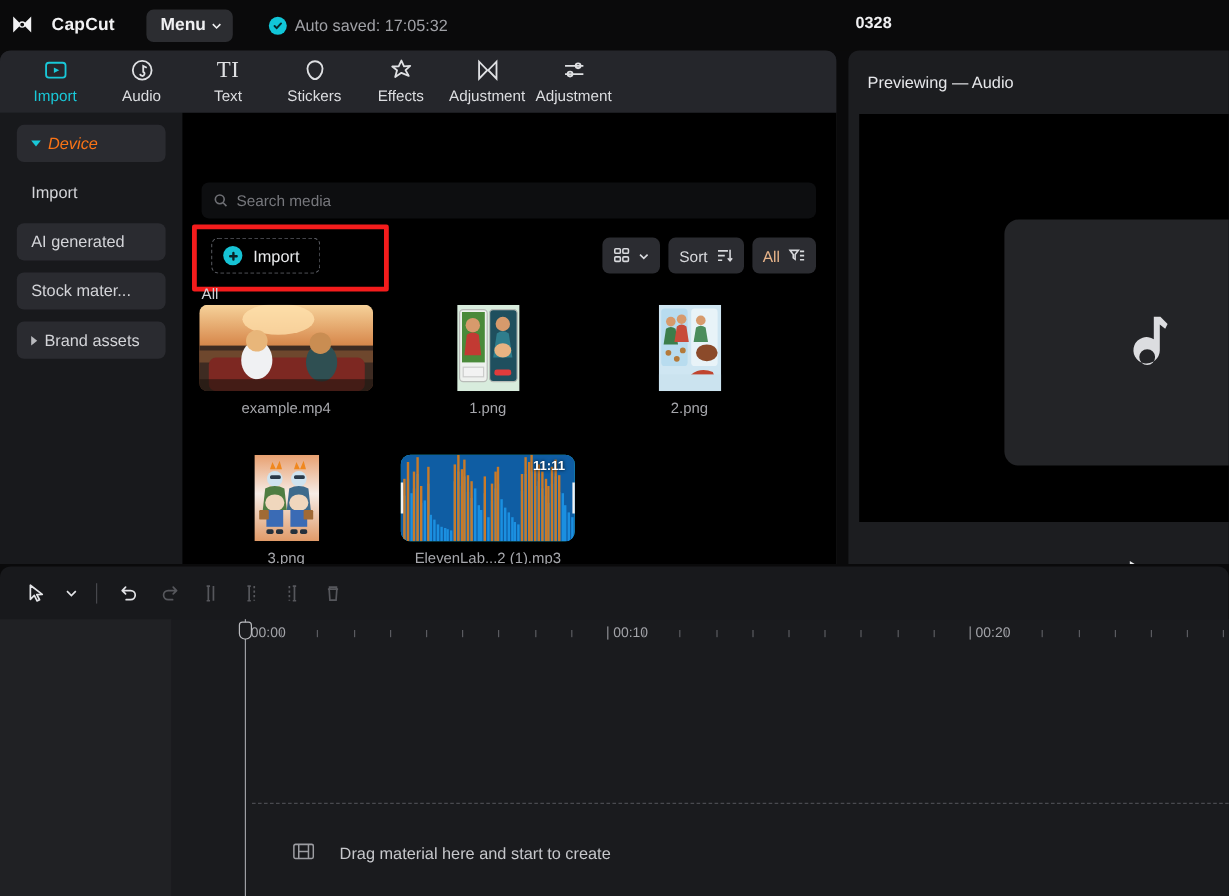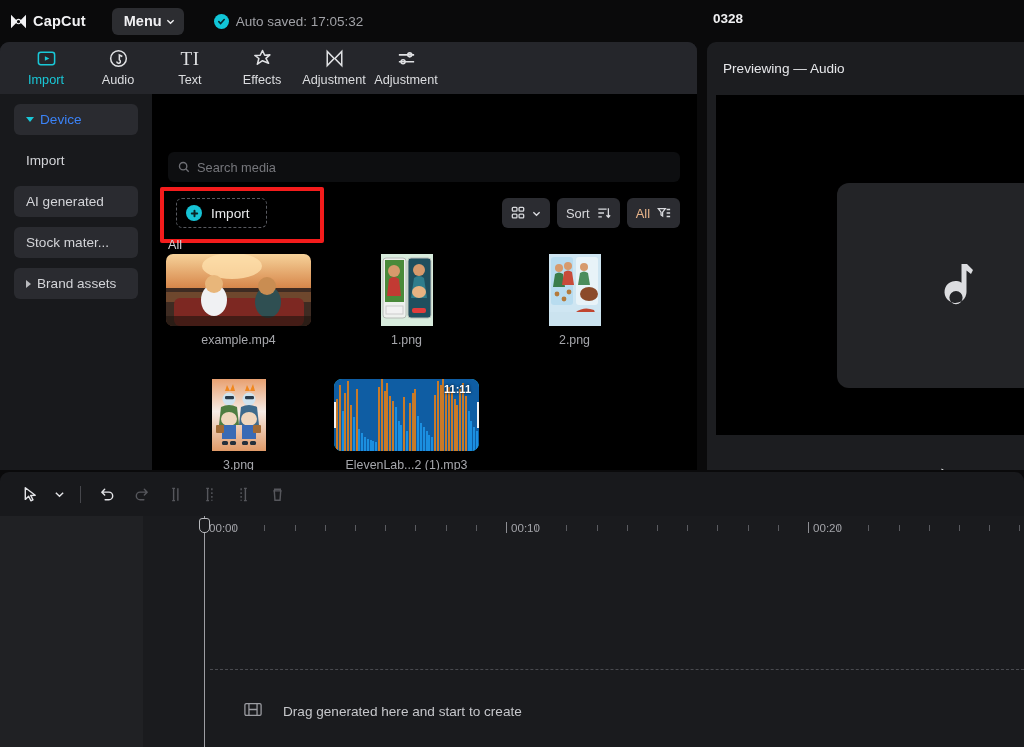--- a/index.html
+++ b/index.html
@@ -10,21 +10,21 @@
     overflow: hidden;
     color: #e8e8ea;
   }
   .app { position: relative; width: 1024px; height: 747px; background: #0a0a0b; }
 
   
   .titlebar {
     position: absolute; left: 0; top: 0; width: 1024px; height: 42px;
     background: #0a0a0b; display: flex; align-items: center;
   }
-  .logo-wrap { display: flex; align-items: flex-end; gap: 6px; margin-left: 10px; }
+  .logo-wrap { display: flex; align-items: flex-start; gap: 16px; margin-left: 10px; }
   .logo-mark { width: 17px; height: 15px; display: block; }
   .logo-text { font-size: 14.5px; font-weight: 700; color: #f2f2f4; letter-spacing: .2px; }
   .menu-btn {
     margin-left: 26px; height: 27px; padding: 0 9px 0 12px;
     background: #2c2d31; border-radius: 6px;
     display: flex; align-items: center; gap: 4px;
     font-size: 14.5px; font-weight: 700; color: #f0f0f2; cursor: pointer;
   }
   .caret-dn { width: 9px; height: 9px; }
   .autosave { margin-left: 30px; display: flex; align-items: center; gap: 7px; }
@@ -63,21 +63,21 @@
   .sidebar {
     position: absolute; left: 0; top: 52px; width: 152px; height: 376px;
     background: #18191c; padding: 10px 0 0 0;
   }
   .side-item {
     margin: 0 14px 10px 14px; height: 31px; border-radius: 6px;
     display: flex; align-items: center; padding-left: 12px;
     font-size: 13.6px; color: #d3d4d8; background: #2a2b30; cursor: pointer;
   }
   .side-item.plain { background: transparent; }
-  .side-item.accent { color: #3b82f6; }
+  .side-item.accent { color: #f97316; font-style: italic; }
   .tri { width: 0; height: 0; margin-right: 6px; }
   .tri.down { border-left: 4px solid transparent; border-right: 4px solid transparent; border-top: 5px solid #19c8d8; }
   .tri.right { border-top: 4px solid transparent; border-bottom: 4px solid transparent; border-left: 5px solid #b9babe; }
 
   
   .media {
     position: absolute; left: 152px; top: 52px; width: 545px; height: 376px;
     background: #000000;
   }
   .search-row { position: absolute; left: 16px; top: 58px; width: 512px; height: 30px; }
@@ -238,20 +238,28 @@
           <svg viewBox="0 0 22 22" width="21" height="21">
               <circle cx="11" cy="11" r="8.2"></circle>
               <path d="M9.2 14.2 a1.9 1.9 0 1 0 2.7-1.8 V7.3 l3.1 1.6"></path>
             </svg>
         </span>
         <span class="lb">Audio</span>
       </div>
       <div class="tool tx">
         <span class="ic">TI</span>
         <span class="lb">Text</span>
+      </div>
+      <div class="tool">
+        <span class="ic">
+          <svg viewBox="0 0 22 22" width="21" height="21">
+              <path d="M11 3.2 c3.3 0 6.6 2.4 6.6 6.4 c0 4.6 -3.6 9.2 -6.6 9.2 c-3 0 -6.6 -4.6 -6.6 -9.2 c0 -4 3.3 -6.4 6.6 -6.4 z"></path>
+            </svg>
+        </span>
+        <span class="lb">Stickers</span>
       </div>
       <div class="tool">
         <span class="ic">
           <svg viewBox="0 0 22 22" width="21" height="21">
               <path d="M11 2.6 L13.3 7.6 L18.7 7.2 L14.6 10.9 L17.4 16 L11 13.3 L5.6 17 L7.2 11 L3 7.8 L8.6 7.6 Z" stroke-linejoin="round"></path>
             </svg>
         </span>
         <span class="lb">Effects</span>
       </div>
       <div class="tool">
@@ -662,18 +670,18 @@
         <div class="playhead" style="left:61px;">
           <span class="ph-head"></span>
         </div>
         <div class="dropzone">
           <span class="film-ic">
             <svg viewBox="0 0 20 16">
                 <rect x="1" y="1.5" width="18" height="13" rx="1.5"></rect>
                 <path d="M5.5 1.5 V14.5 M14.5 1.5 V14.5 M5.5 8 H14.5"></path>
               </svg>
           </span>
-          <span class="dz-text">Drag generated here and start to create</span>
+          <span class="dz-text">Drag material here and start to create</span>
         </div>
       </div>
     </div>
   </div>
 </div>
 
 </body></html>

